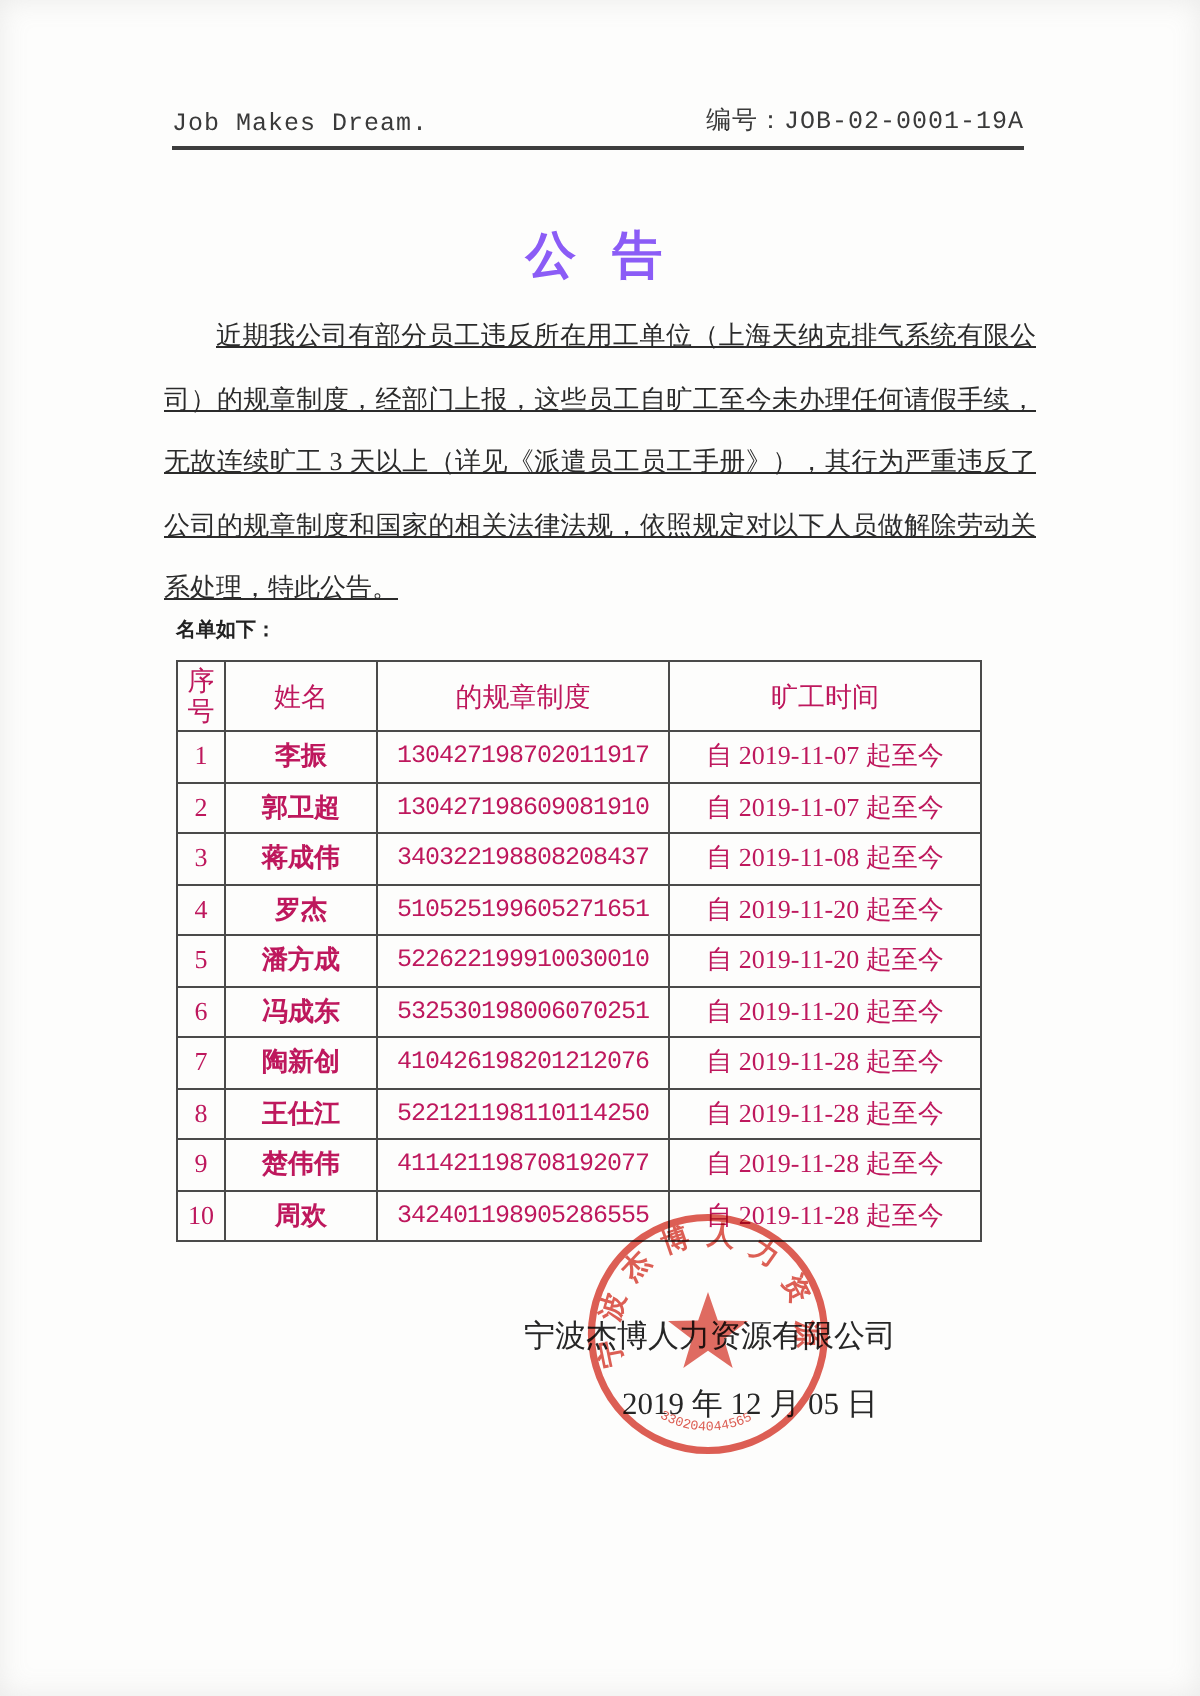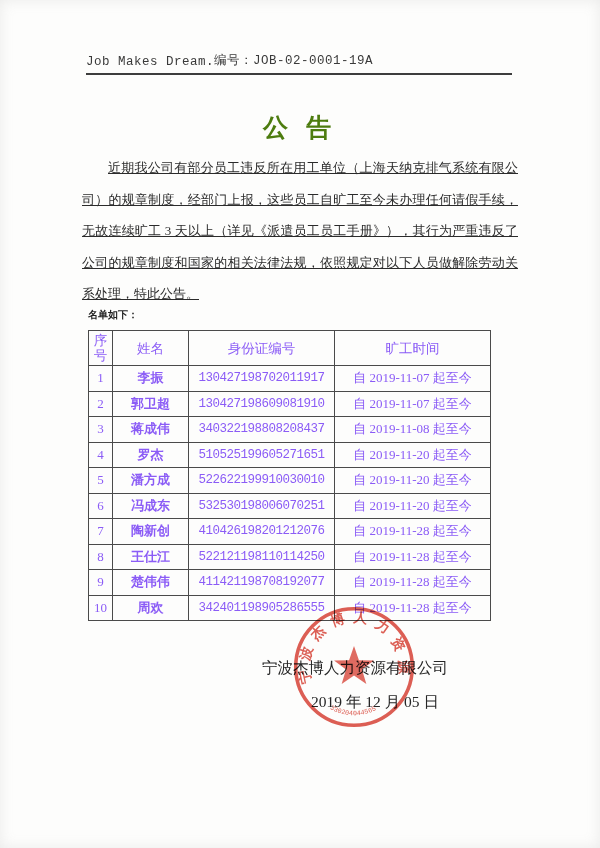--- a/index.html
+++ b/index.html
@@ -9,45 +9,45 @@
     font-family:"Liberation Serif","DejaVu Serif",serif;
     color:#2e2e2e;
   }
   .scan-edge{
     position:absolute;inset:0;pointer-events:none;
     box-shadow:inset 0 0 14px rgba(150,150,150,.18);
   }
   
   .header{
     position:absolute;left:86px;top:52px;width:426px;
-    display:flex;justify-content:flex-start;align-items:flex-end;
+    display:flex;justify-content:space-between;align-items:flex-end;
     border-bottom:2px solid #3d3d3d;padding-bottom:4px;
     font-family:"Liberation Mono","DejaVu Sans Mono",monospace;
     font-size:12.5px;color:#3a3a3a;letter-spacing:.5px;
   }
   
   .title{
     position:absolute;top:111px;left:0;width:600px;text-align:center;
-    font-size:25px;font-weight:bold;letter-spacing:6px;color:#4d7c0f;
+    font-size:25px;font-weight:bold;letter-spacing:6px;color:#8b5cf6;
   }
   
   .body-text{
     position:absolute;left:82px;top:152px;width:436px;
     font-size:13px;line-height:31.5px;text-align:justify;
     text-indent:2em;color:#2b2b2b;text-decoration:underline;
   }
   .list-label{
     position:absolute;left:88px;top:308px;
     font-size:10px;font-weight:bold;color:#222;
   }
   
   table.roster{
     position:absolute;left:88px;top:330px;width:402px;
     border-collapse:collapse;table-layout:fixed;
-    font-size:13px;color:#8b5cf6;
+    font-size:13px;color:#be185d;
   }
   table.roster col.c-no{width:24px;}
   table.roster col.c-name{width:76px;}
   table.roster col.c-id{width:146px;}
   table.roster col.c-period{width:156px;}
   table.roster th,table.roster td{
     border:1.2px solid #4a4a4a;text-align:center;vertical-align:middle;
     padding:0 1px;overflow:hidden;
   }
   table.roster thead th{height:34px;font-weight:normal;font-size:13.5px;line-height:15px;}
@@ -87,21 +87,21 @@
   <colgroup>
     <col class="c-no">
       <col class="c-name">
       <col class="c-id">
       <col class="c-period">
   </colgroup>
   <thead>
     <tr>
       <th>序号</th>
       <th>姓名</th>
-      <th>身份证编号</th>
+      <th>的规章制度</th>
       <th>旷工时间</th>
     </tr>
   </thead>
   <tbody>
     <tr>
       <td class="cell-no">1</td>
       <td class="cell-name">李振</td>
       <td class="cell-id">130427198702011917</td>
       <td class="cell-period">自 2019-11-07 起至今</td>
     </tr>

